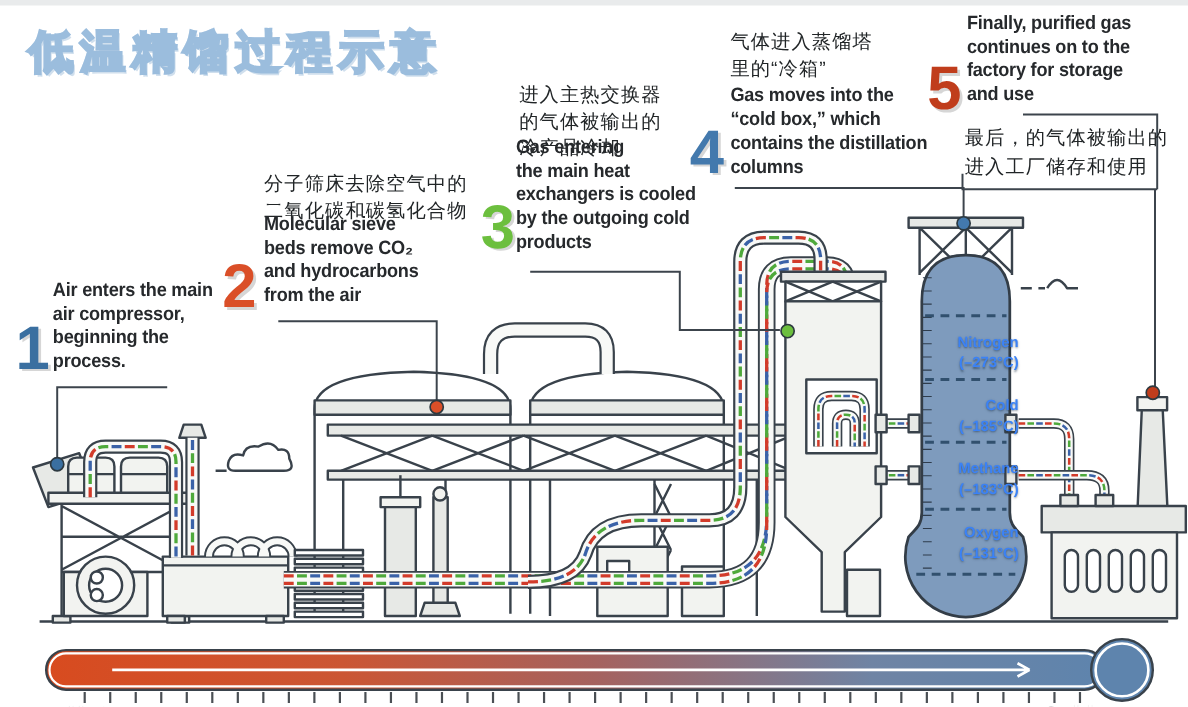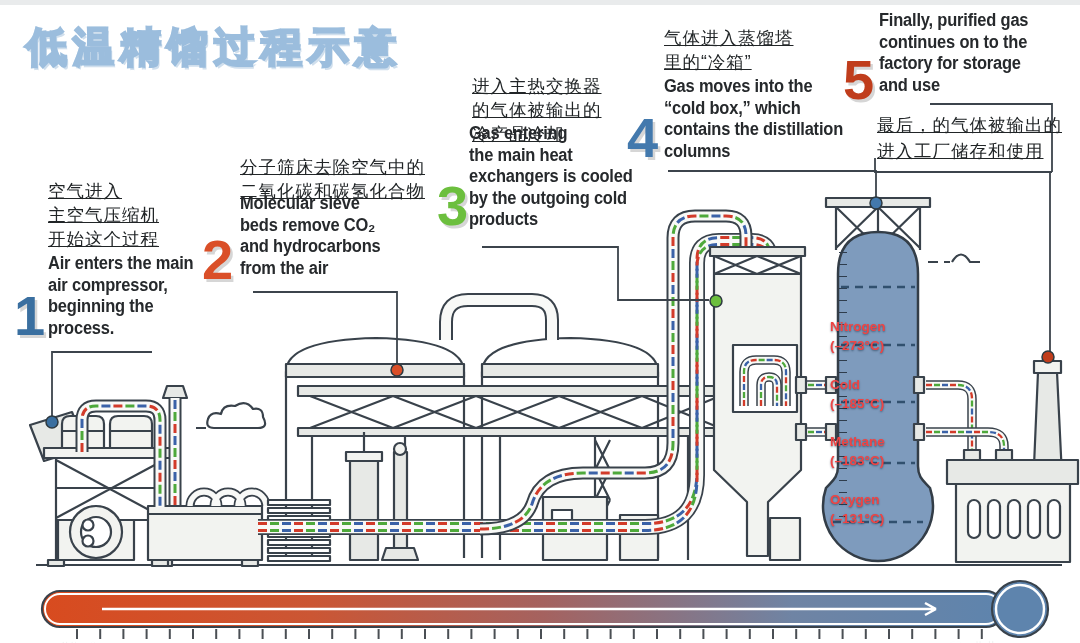--- a/index.html
+++ b/index.html
@@ -2,27 +2,27 @@
 <html><head>
 <meta charset="utf-8">
 <style>
   html,body{margin:0;padding:0;background:#fff;}
   .stage{position:relative;width:1080px;height:643px;background:#fff;overflow:hidden;
          font-family:"Liberation Sans","DejaVu Sans",sans-serif;color:#24282b;}
   .abs{position:absolute;}
   .title{font-size:41px;font-weight:700;letter-spacing:6px;color:#fff;
          -webkit-text-stroke:2.5px #9bbddd;
          text-shadow:2px 3px 0 rgba(150,185,215,.45), -1px -1px 0 rgba(150,185,215,.35);}
-  .zh{font-size:17.5px;line-height:24px;letter-spacing:1px;font-weight:500;white-space:pre-line;color:#212527;text-decoration:underline;}
+  .zh{font-size:17.5px;line-height:24px;letter-spacing:1px;font-weight:500;white-space:pre-line;color:#212527;}
   .en{font-size:17.5px;line-height:21.5px;font-weight:700;white-space:pre-line;color:#26292c;
       transform:scaleX(.94);transform-origin:0 0;letter-spacing:-.2px;}
   .num{font-size:56px;line-height:1;font-weight:800;
        text-shadow:2.5px 2.5px 0 rgba(70,70,70,.22);}
-  .gas{width:96px;text-align:left;color:#ef4444;font-weight:700;font-size:13.5px;line-height:19px;
-       text-shadow:0 1px 2px rgba(20,40,60,.55);margin-top:16px;}
+  .gas{width:96px;text-align:right;color:#3b82f6;font-weight:700;font-size:13.5px;line-height:19px;
+       text-shadow:0 1px 2px rgba(20,40,60,.55);}
   .barlabel{font-size:20px;font-weight:700;color:#fff;letter-spacing:.5px;
             text-shadow:0 1px 1px rgba(0,0,0,.25);margin-top:40px;}
   
   .ln{fill:none;stroke:#39424b;stroke-width:2.2;stroke-linejoin:round;}
   .fl{fill:#f2f3f0;stroke:#39424b;stroke-width:2.2;stroke-linejoin:round;}
   .fw{fill:#ffffff;stroke:#39424b;stroke-width:2.2;stroke-linejoin:round;}
   .fg{fill:#e7e9e6;stroke:#39424b;stroke-width:2.2;stroke-linejoin:round;}
   .pO{fill:none;stroke:#39424b;stroke-width:13;}
   .pI{fill:none;stroke:#f8f9f7;stroke-width:9;}
   .pO2{fill:none;stroke:#39424b;stroke-width:16;}
@@ -284,23 +284,20 @@
       <circle cx="1020" cy="609" r="28" fill="#5e84ad" stroke="#39424b" stroke-width="2.2"></circle>
       <circle cx="1020" cy="609" r="24" fill="none" stroke="#ffffff" stroke-width="2.4"></circle>
       <path d="M102,609 L936,609 M936,609 L925,603 M936,609 L925,615" fill="none" stroke="#ffffff" stroke-width="2.5"></path>
       <line x1="76" y1="634" x2="1004" y2="634" stroke="#4a4f54" stroke-width="10" stroke-dasharray="2 21.2"></line>
     </g>
   </svg>
 
   <div class="abs title" style="left:26px;top:20px;">低温精馏过程示意</div>
 
   <div class="abs num" style="left: 14px; top: 288px; color: rgb(58, 111, 160);">1</div>
-  <div class="abs zh" style="left:48px;top:179px;">空气进入
-主空气压缩机
-开始这个过程</div>
   <div class="abs en" style="left:48px;top:253px;">Air enters the main
 air compressor,
 beginning the
 process.</div>
 
   <div class="abs num" style="left: 202px; top: 232px; color: rgb(218, 79, 40);">2</div>
   <div class="abs zh" style="left:240px;top:144px;margin-top:11px;">分子筛床去除空气中的
 二氧化碳和碳氢化合物</div>
   <div class="abs en" style="left:240px;top:193px;">Molecular sieve
 beds remove CO₂

